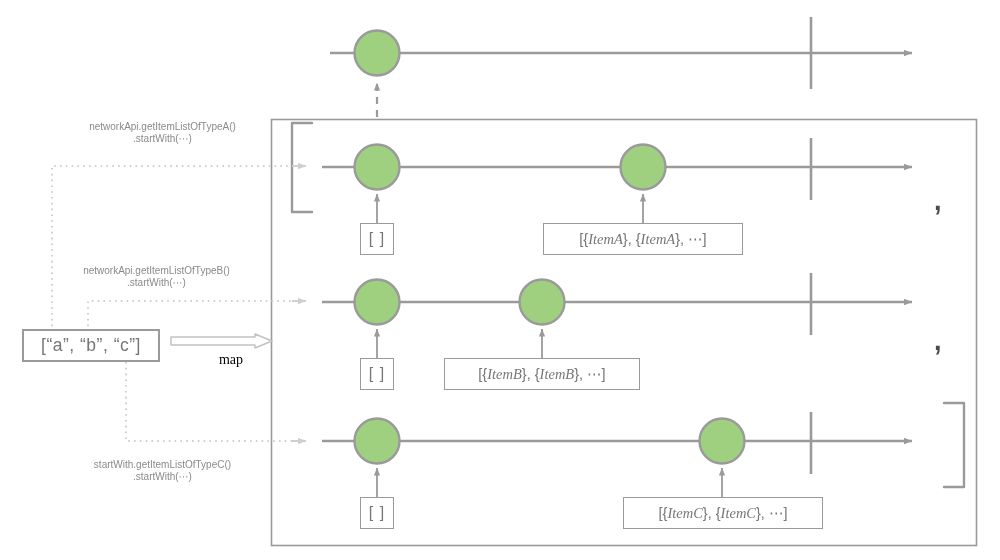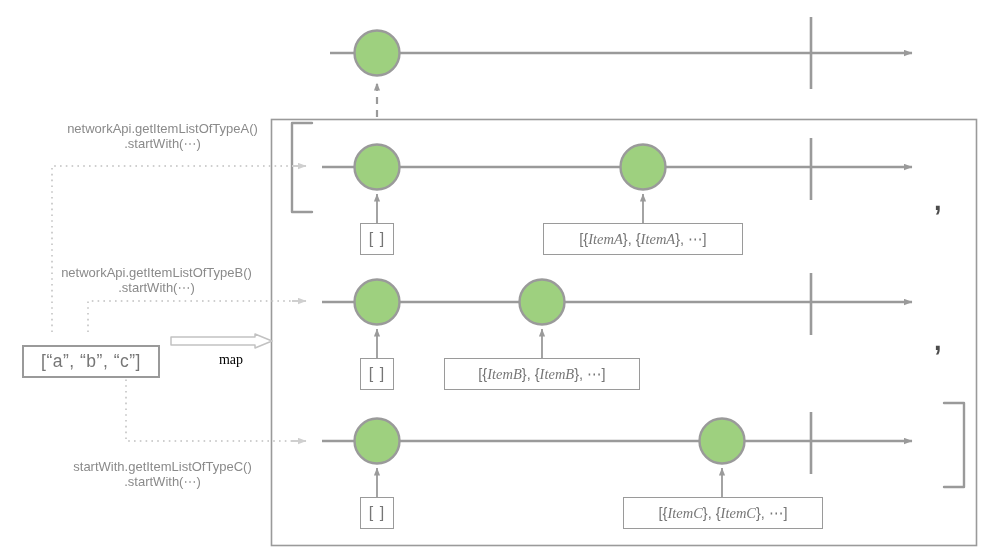--- a/index.html
+++ b/index.html
@@ -29,21 +29,21 @@
     font-family: "Liberation Sans", sans-serif;
     white-space: nowrap;
     line-height: 1.18;
   }
   .lbl-title {
     font-size: 19px;
     text-align: center;
     color: #8a8a8a;
   }
   .lbl-api {
-    font-size: 13px;
+    font-size: 10px;
     text-align: center;
     color: #8a8a8a;
   }
   .lbl-map {
     font-size: 14px;
     color: #000000;
     font-family: Liberation Serif, serif;
   }
   .boxtext {
     position: absolute;
@@ -61,21 +61,20 @@
     font-size: 16px;
     letter-spacing: 1px;
   }
   .boxtext.items {
     font-size: 14.5px;
   }
   .boxtext.inputarr {
     font-size: 17.5px;
     border-width: 2px;
     letter-spacing: 0.5px;
-    margin-top: 16px;
   }
   .boxtext .ital {
     font-style: italic;
     font-family: Liberation Serif, serif;
   }
   .comma {
     position: absolute;
     color: #4c4c4c;
     font-size: 27px;
     font-weight: bold;

